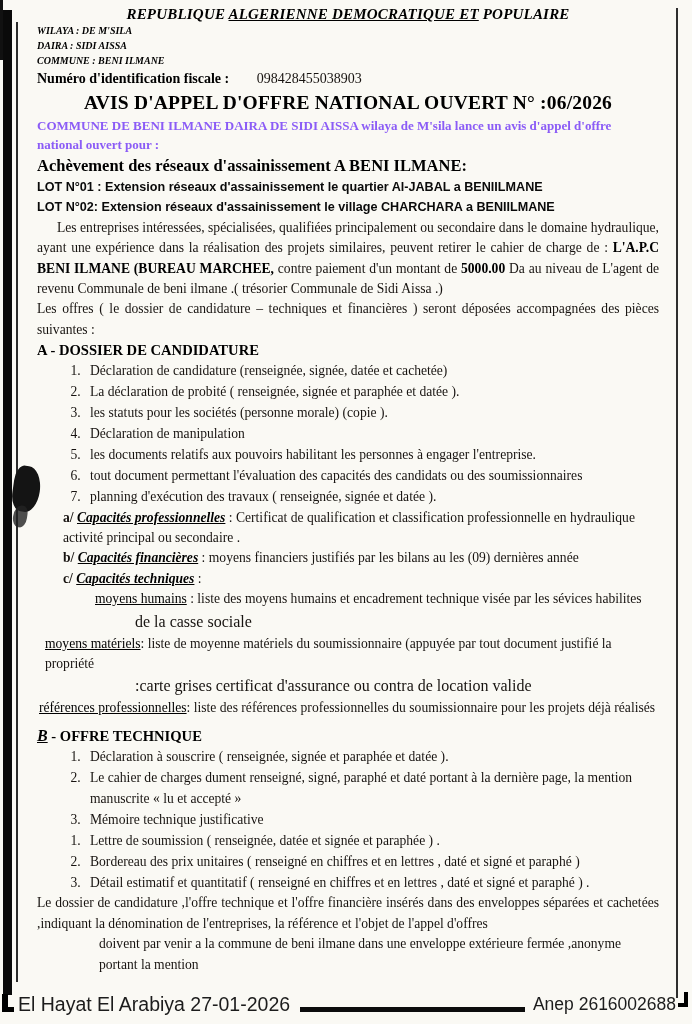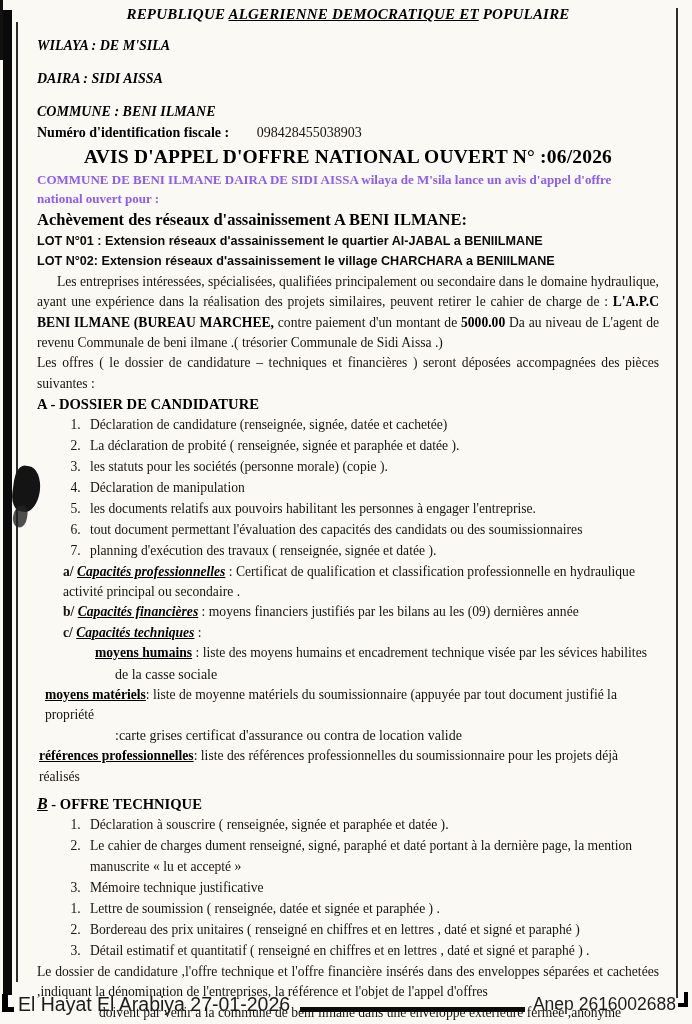--- a/index.html
+++ b/index.html
@@ -24,21 +24,21 @@
   .ink-blob:after {
     content:""; position:absolute; left:4px; top:40px; width:14px; height:22px;
     background:#232323; border-radius:60% 40% 50% 50%; opacity:.8;
   }
 
   .content { position:absolute; left:37px; top:6px; width:622px; }
 
   .republic { text-align:center; font-size:15px; font-weight:bold; font-style:italic; letter-spacing:.2px; color:#000; }
   .u { text-decoration:underline; }
 
-  .admin-line { font-size:14px; font-weight:bold; font-style:italic; line-height:1.5; color:#000;margin-top:12px; }
+  .admin-line { font-size:10px; font-weight:bold; font-style:italic; line-height:1.5; color:#000; }
   .fiscal { font-size:14px; line-height:1.5; }
   .fiscal-label { font-weight:bold; color:#000; }
   .fiscal-value { font-weight:normal;padding-left:24px; }
 
   .notice-title { text-align:center; font-size:19.5px; font-weight:bold; color:#000; margin:3px 0 3px 0; letter-spacing:.2px; }
 
   .lead { font-size:13px; font-weight:bold; color:#8b5cf6; line-height:1.45; }
   .project-title { font-size:16.5px; font-weight:bold; color:#000; line-height:1.35; }
   .lot { font-family:"Liberation Sans", sans-serif; font-size:12.6px; font-weight:bold; color:#0a0a0a; line-height:1.62; }
 
@@ -50,23 +50,23 @@
   .b-head { margin-top:5px; }
   .b-letter { font-style:italic; text-decoration:underline; font-size:16px; }
   .c-head { margin-top:12px; }
   .c-letter { font-style:italic; font-size:16px; }
 
   ol.num-list { margin-left:47px; font-size:13.6px; line-height:1.54; }
   ol.num-list li { padding-left:6px; }
 
   .cap-line { font-size:13.6px; line-height:1.5; margin-left:26px; }
   .term-biu { font-weight:bold; font-style:italic; text-decoration:underline; color:#000; }
-  .term-bu  { font-weight:bold; text-decoration:underline; color:#000; }
+  .term-bu  { font-weight:normal; text-decoration:underline; color:#000; }
   .sub-hum  { font-size:13.6px; line-height:1.5; margin-left:58px; }
-  .cont2    { font-size:14px; line-height:1.5; margin-left:78px; }
+  .cont2    { font-size:16px; line-height:1.5; margin-left:98px; }
   .mat-line { font-size:13.6px; line-height:1.5; margin-left:8px; }
   .ref-line { font-size:13.6px; line-height:1.5; margin-left:2px; }
 
   .env2 { font-size:13.6px; line-height:1.5; margin-left:62px; }
 
   .footer { position:absolute; left:2px; bottom:4px; width:688px; height:32px; display:flex; align-items:center; }
   .bracket-l { width:12px; height:18px; border-left:6px solid #000; border-bottom:5px solid #000; margin-top:-2px; }
   .journal { font-family:"Liberation Sans", sans-serif; font-size:19.5px; color:#1c1c1c; margin-left:4px; white-space:nowrap; }
   .foot-line { flex:1; height:5px; background:#0c0c0c; margin:10px 8px 0 10px; }
   .anep { font-family:"Liberation Sans", sans-serif; font-size:17.5px; color:#1c1c1c; white-space:nowrap; }

